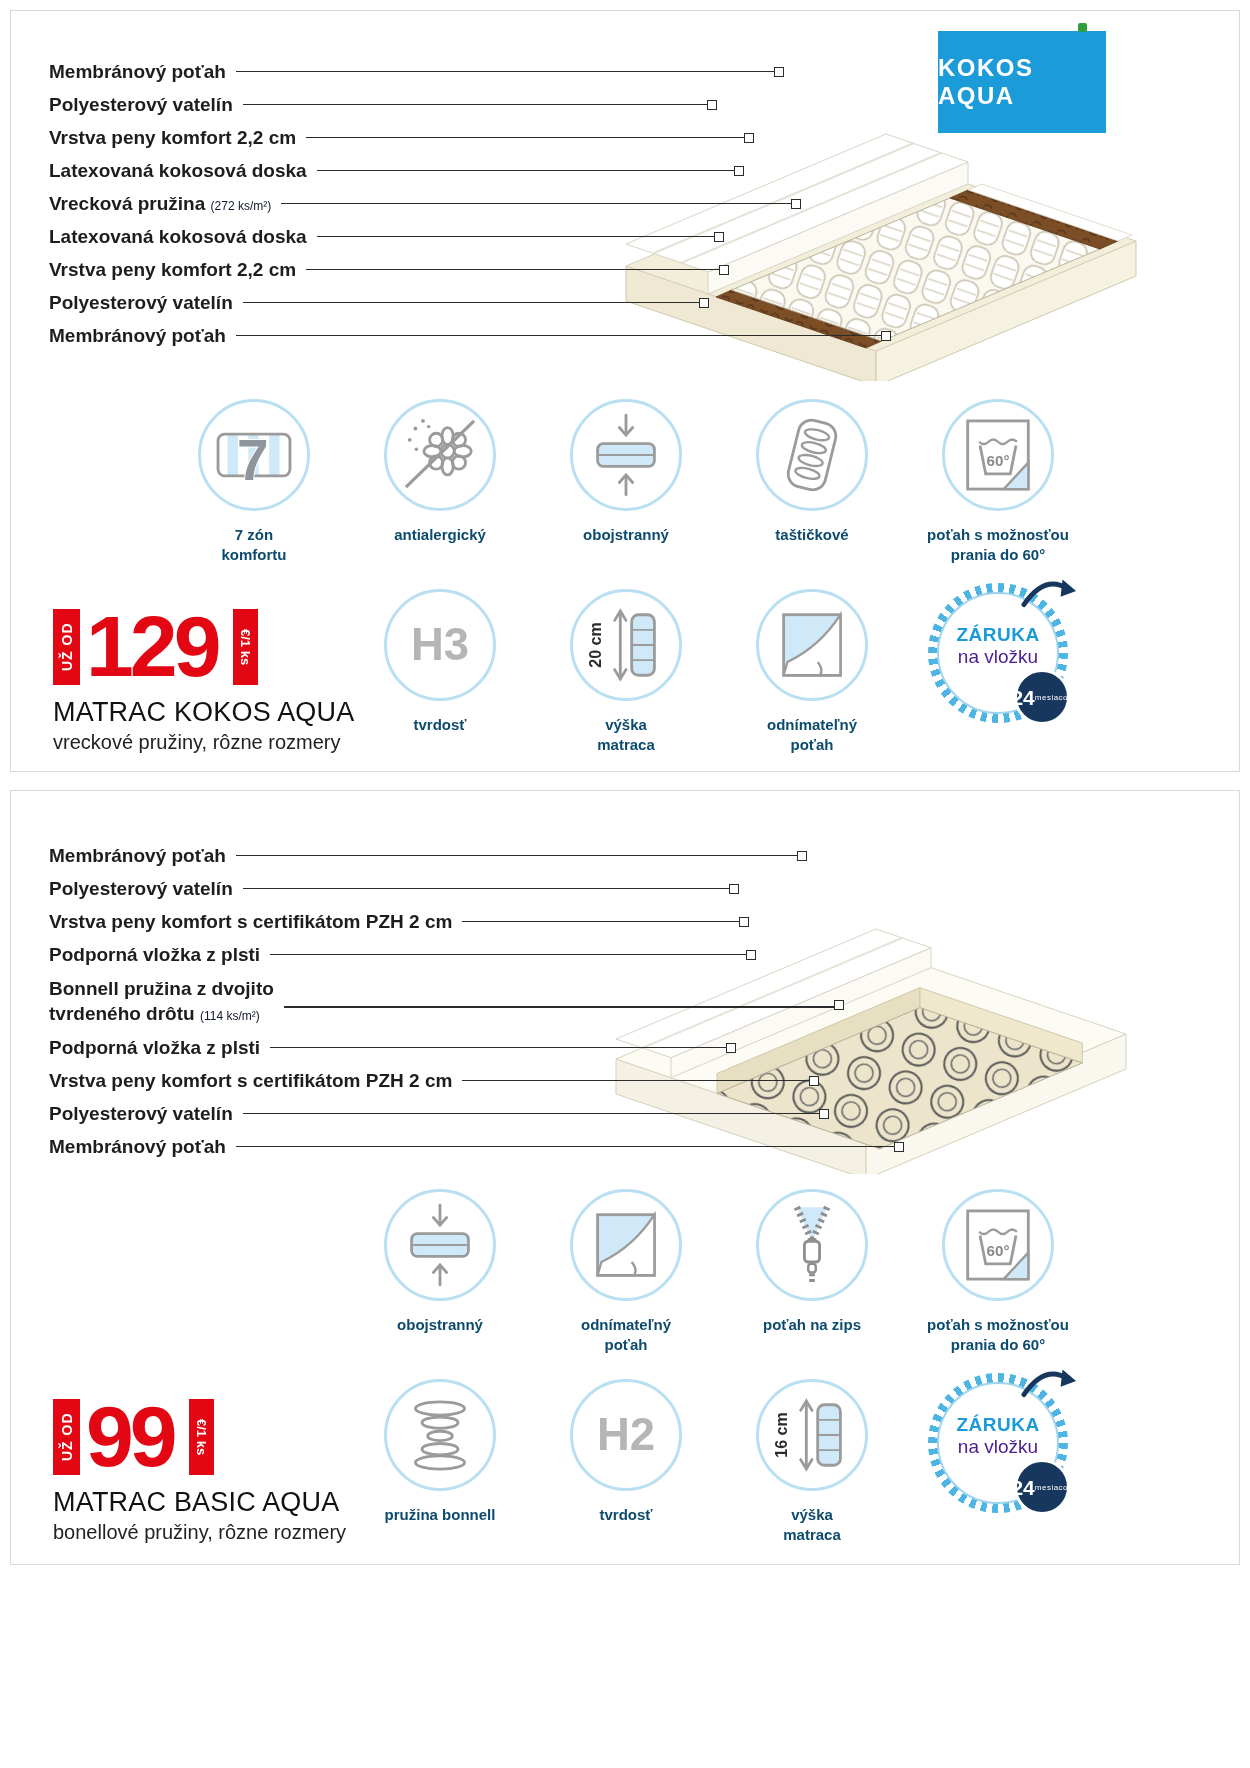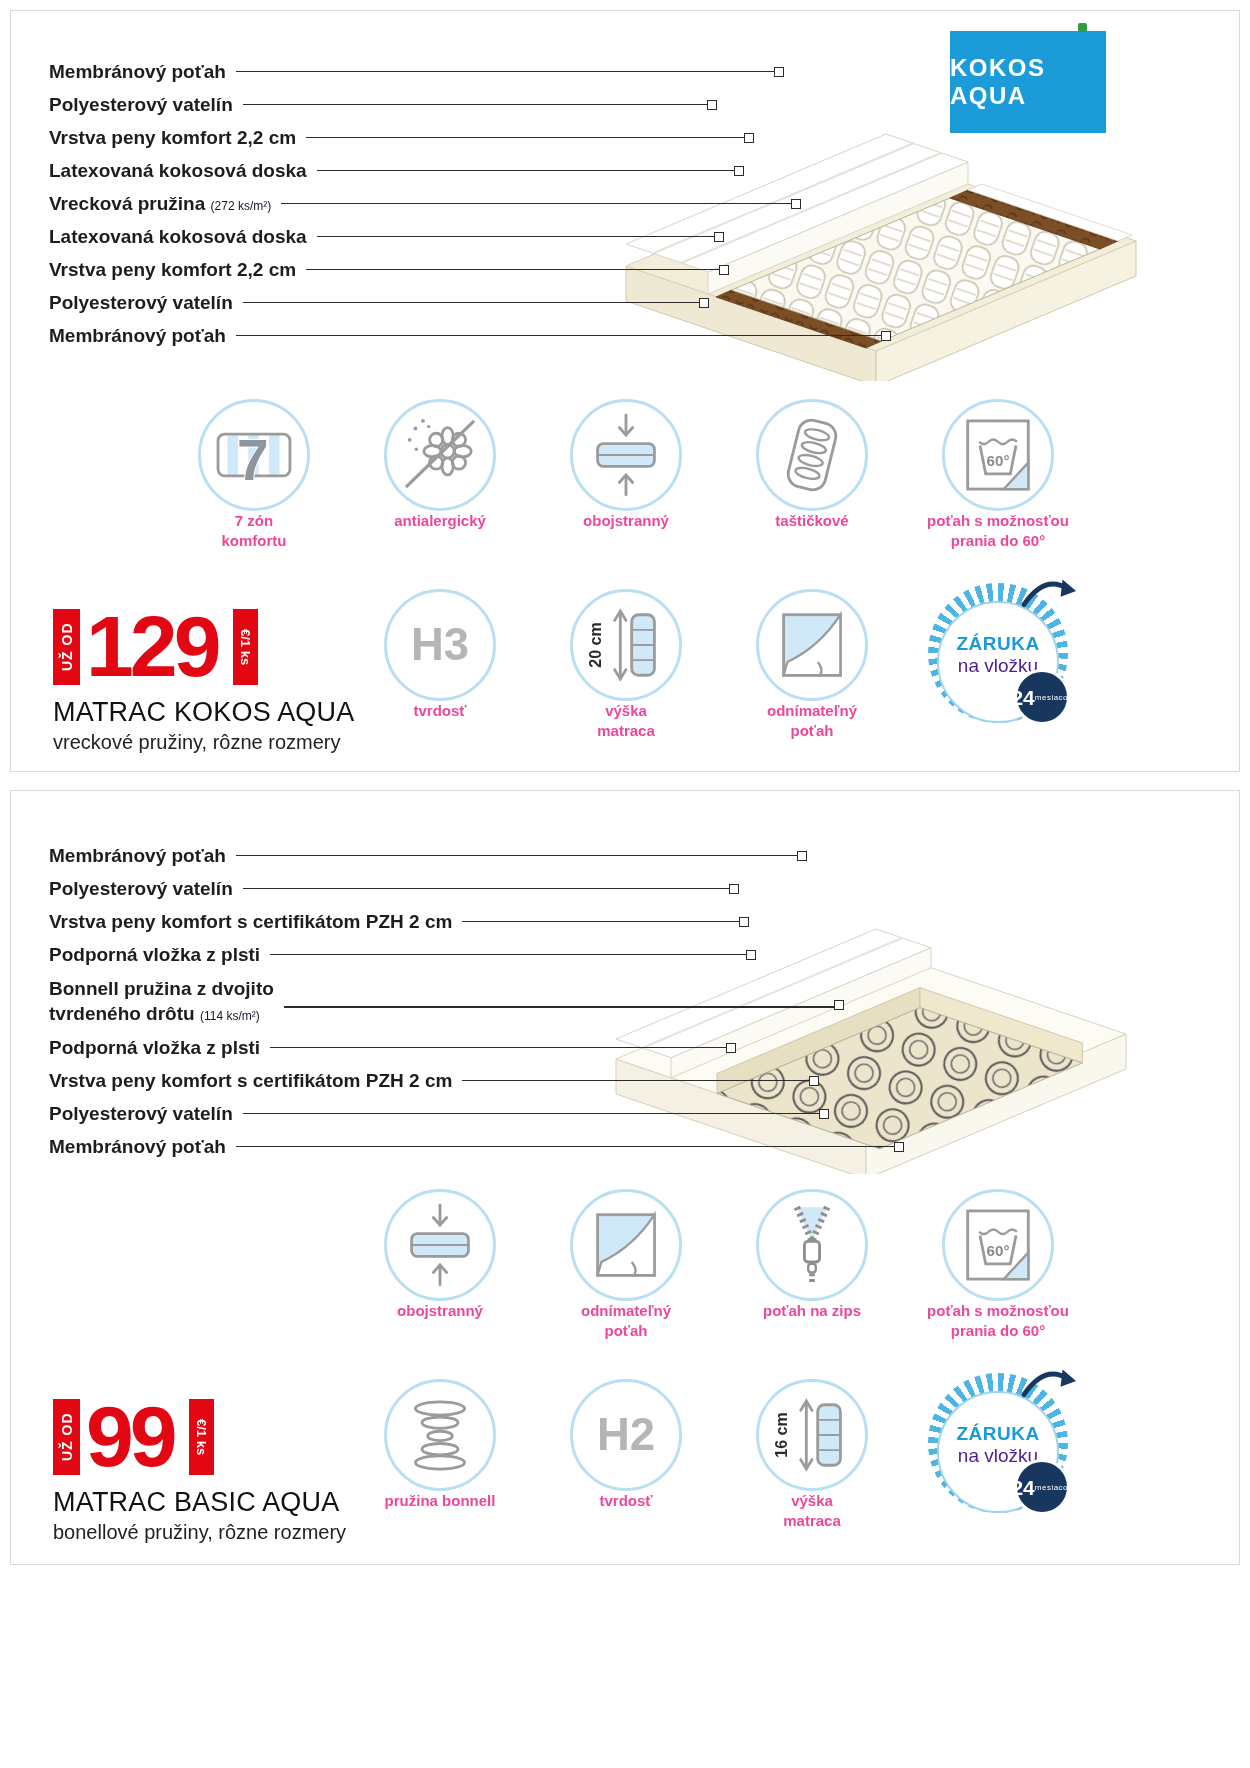--- a/index.html
+++ b/index.html
@@ -4,21 +4,21 @@
 <style>
   *{margin:0;padding:0;box-sizing:border-box}
   html,body{background:#fff}
   body{width:1250px;height:1768px;position:relative;font-family:"Liberation Sans",sans-serif;overflow:hidden}
   .panel{position:absolute;left:10px;width:1230px;border:1px solid #d9d9d9;background:#fff}
   #panel1{top:10px;height:762px}
   #panel2{top:790px;height:775px}
 
   .badge{position:absolute;background:#1b9cd9;color:#fff;display:flex;align-items:center;justify-content:center;
          font-size:24px;font-weight:bold;letter-spacing:1.5px;z-index:5}
-  #panel1 .badge{top:20px;right:133px;width:156px;height:102px}
+  #panel1 .badge{top:20px;right:133px;width:168px;height:102px}
   #panel2 .badge{top:42px;right:140px;width:192px;height:100px}
   .corner-dot{position:absolute;top:12px;right:152px;width:9px;height:9px;background:#2e9e3f;border-radius:2px;z-index:6}
 
   .illu{position:absolute;z-index:1}
   #panel1 .illu{left:555px;top:15px;width:640px;height:355px}
   #panel2 .illu{left:545px;top:28px;width:640px;height:355px}
   .illu svg{width:100%;height:100%}
 
   .labels{position:absolute;left:38px;z-index:3}
   #panel1 .labels{top:44px}
@@ -34,25 +34,25 @@
 
   .frow{position:absolute;display:flex;gap:18px;z-index:2}
   #panel1 .frow1{top:388px;left:159px}
   #panel1 .frow2{top:578px;left:345px}
   #panel2 .frow1{top:398px;left:345px}
   #panel2 .frow2{top:588px;left:345px}
   .fcell{width:168px;display:flex;flex-direction:column;align-items:center}
   .fcircle{width:112px;height:112px;border-radius:50%;border:3px solid #b9dff2;background:#fff;
            display:flex;align-items:center;justify-content:center;overflow:hidden}
   .fcircle svg{width:106px;height:106px}
-  .flabel{text-align:center;font-size:15px;font-weight:bold;color:#ec4899;line-height:1.3}
+  .flabel{margin-top:14px;text-align:center;font-size:15px;font-weight:bold;color:#0c4a6e;line-height:1.3}
 
   .warranty{position:relative;width:140px;height:140px;border-radius:50%;
             background:repeating-conic-gradient(#4db4e4 0deg 5deg,#ffffff 5deg 10deg);
-            display:flex;align-items:flex-end;justify-content:center;margin-top:-6px}
+            display:flex;align-items:center;justify-content:center;margin-top:-6px}
   .warr-inner{width:122px;height:122px;border-radius:50%;background:#fff;border:2px solid #9fd4ef;
               display:flex;flex-direction:column;align-items:center;justify-content:center;padding-bottom:14px}
   .warr-title{color:#1b9cd9;font-weight:bold;font-size:19px;letter-spacing:.5px}
   .warr-sub{color:#4c1d95;font-size:19px;font-weight:normal}
   .warr-circle{position:absolute;right:-2px;bottom:-2px;width:56px;height:56px;border-radius:50%;background:#17375e;
                color:#fff;display:flex;flex-direction:row;align-items:center;justify-content:center;border:3px solid #fff}
   .warr-num{font-size:21px;font-weight:bold;line-height:1}
   .warr-unit{font-size:8px;letter-spacing:.5px}
   .warr-arrow{position:absolute;top:-12px;right:-10px;width:58px;height:44px}
 

